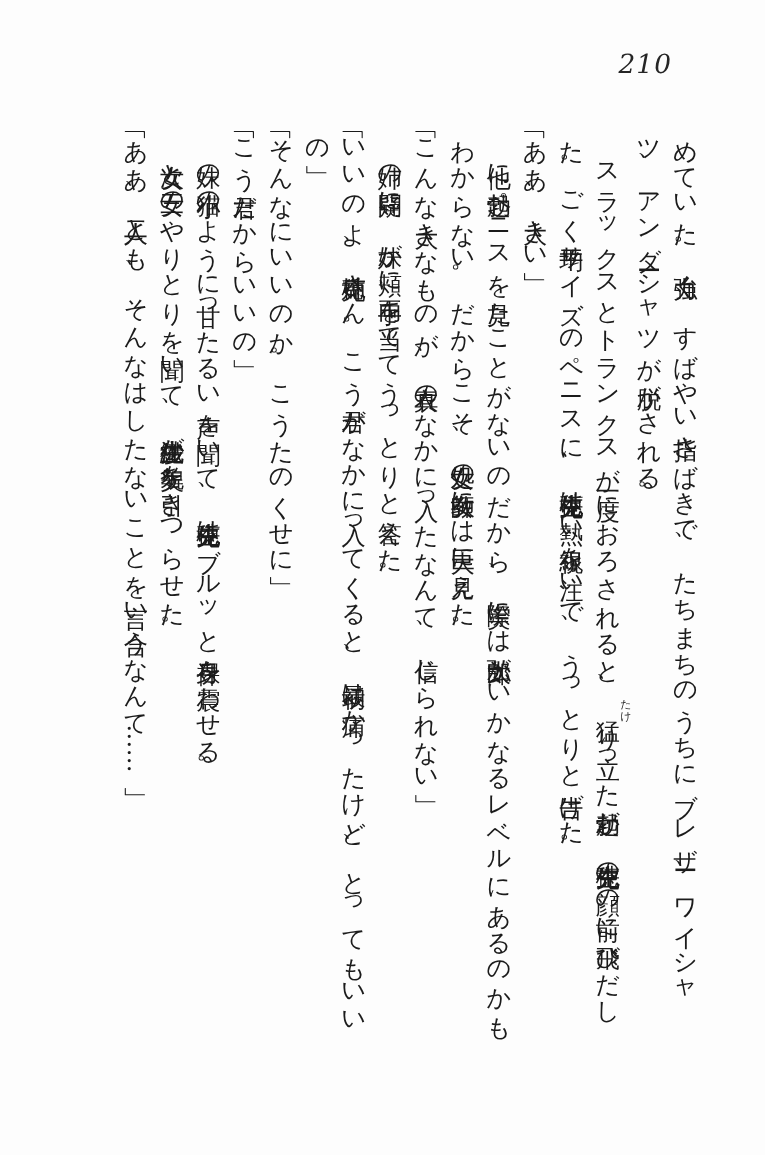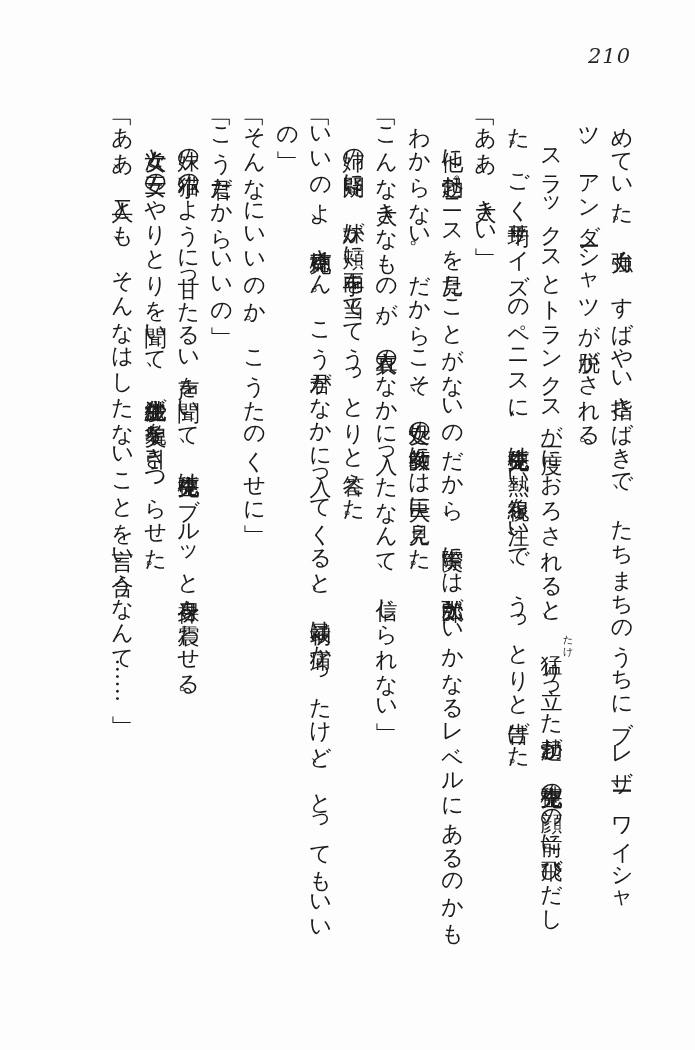--- a/index.html
+++ b/index.html
@@ -13,23 +13,23 @@
     height: 1050px;
     margin: 0 auto;
     background: #fdfdfd;
     overflow: hidden;
     font-family: "DejaVu Serif", "Liberation Serif", serif;
     color: #1b1b1b;
   }
   .page-number {
     position: absolute;
     top: 44px;
-    right: 64px;
+    right: 84px;
     font-style: italic;
-    font-size: 21px;
+    font-size: 24px;
     letter-spacing: 1px;
     color: #262626;
   }
   .text-block {
     position: absolute;
     top: 112px;
     right: 56px;
     width: 561px;
     height: 836px;
     writing-mode: vertical-rl;

